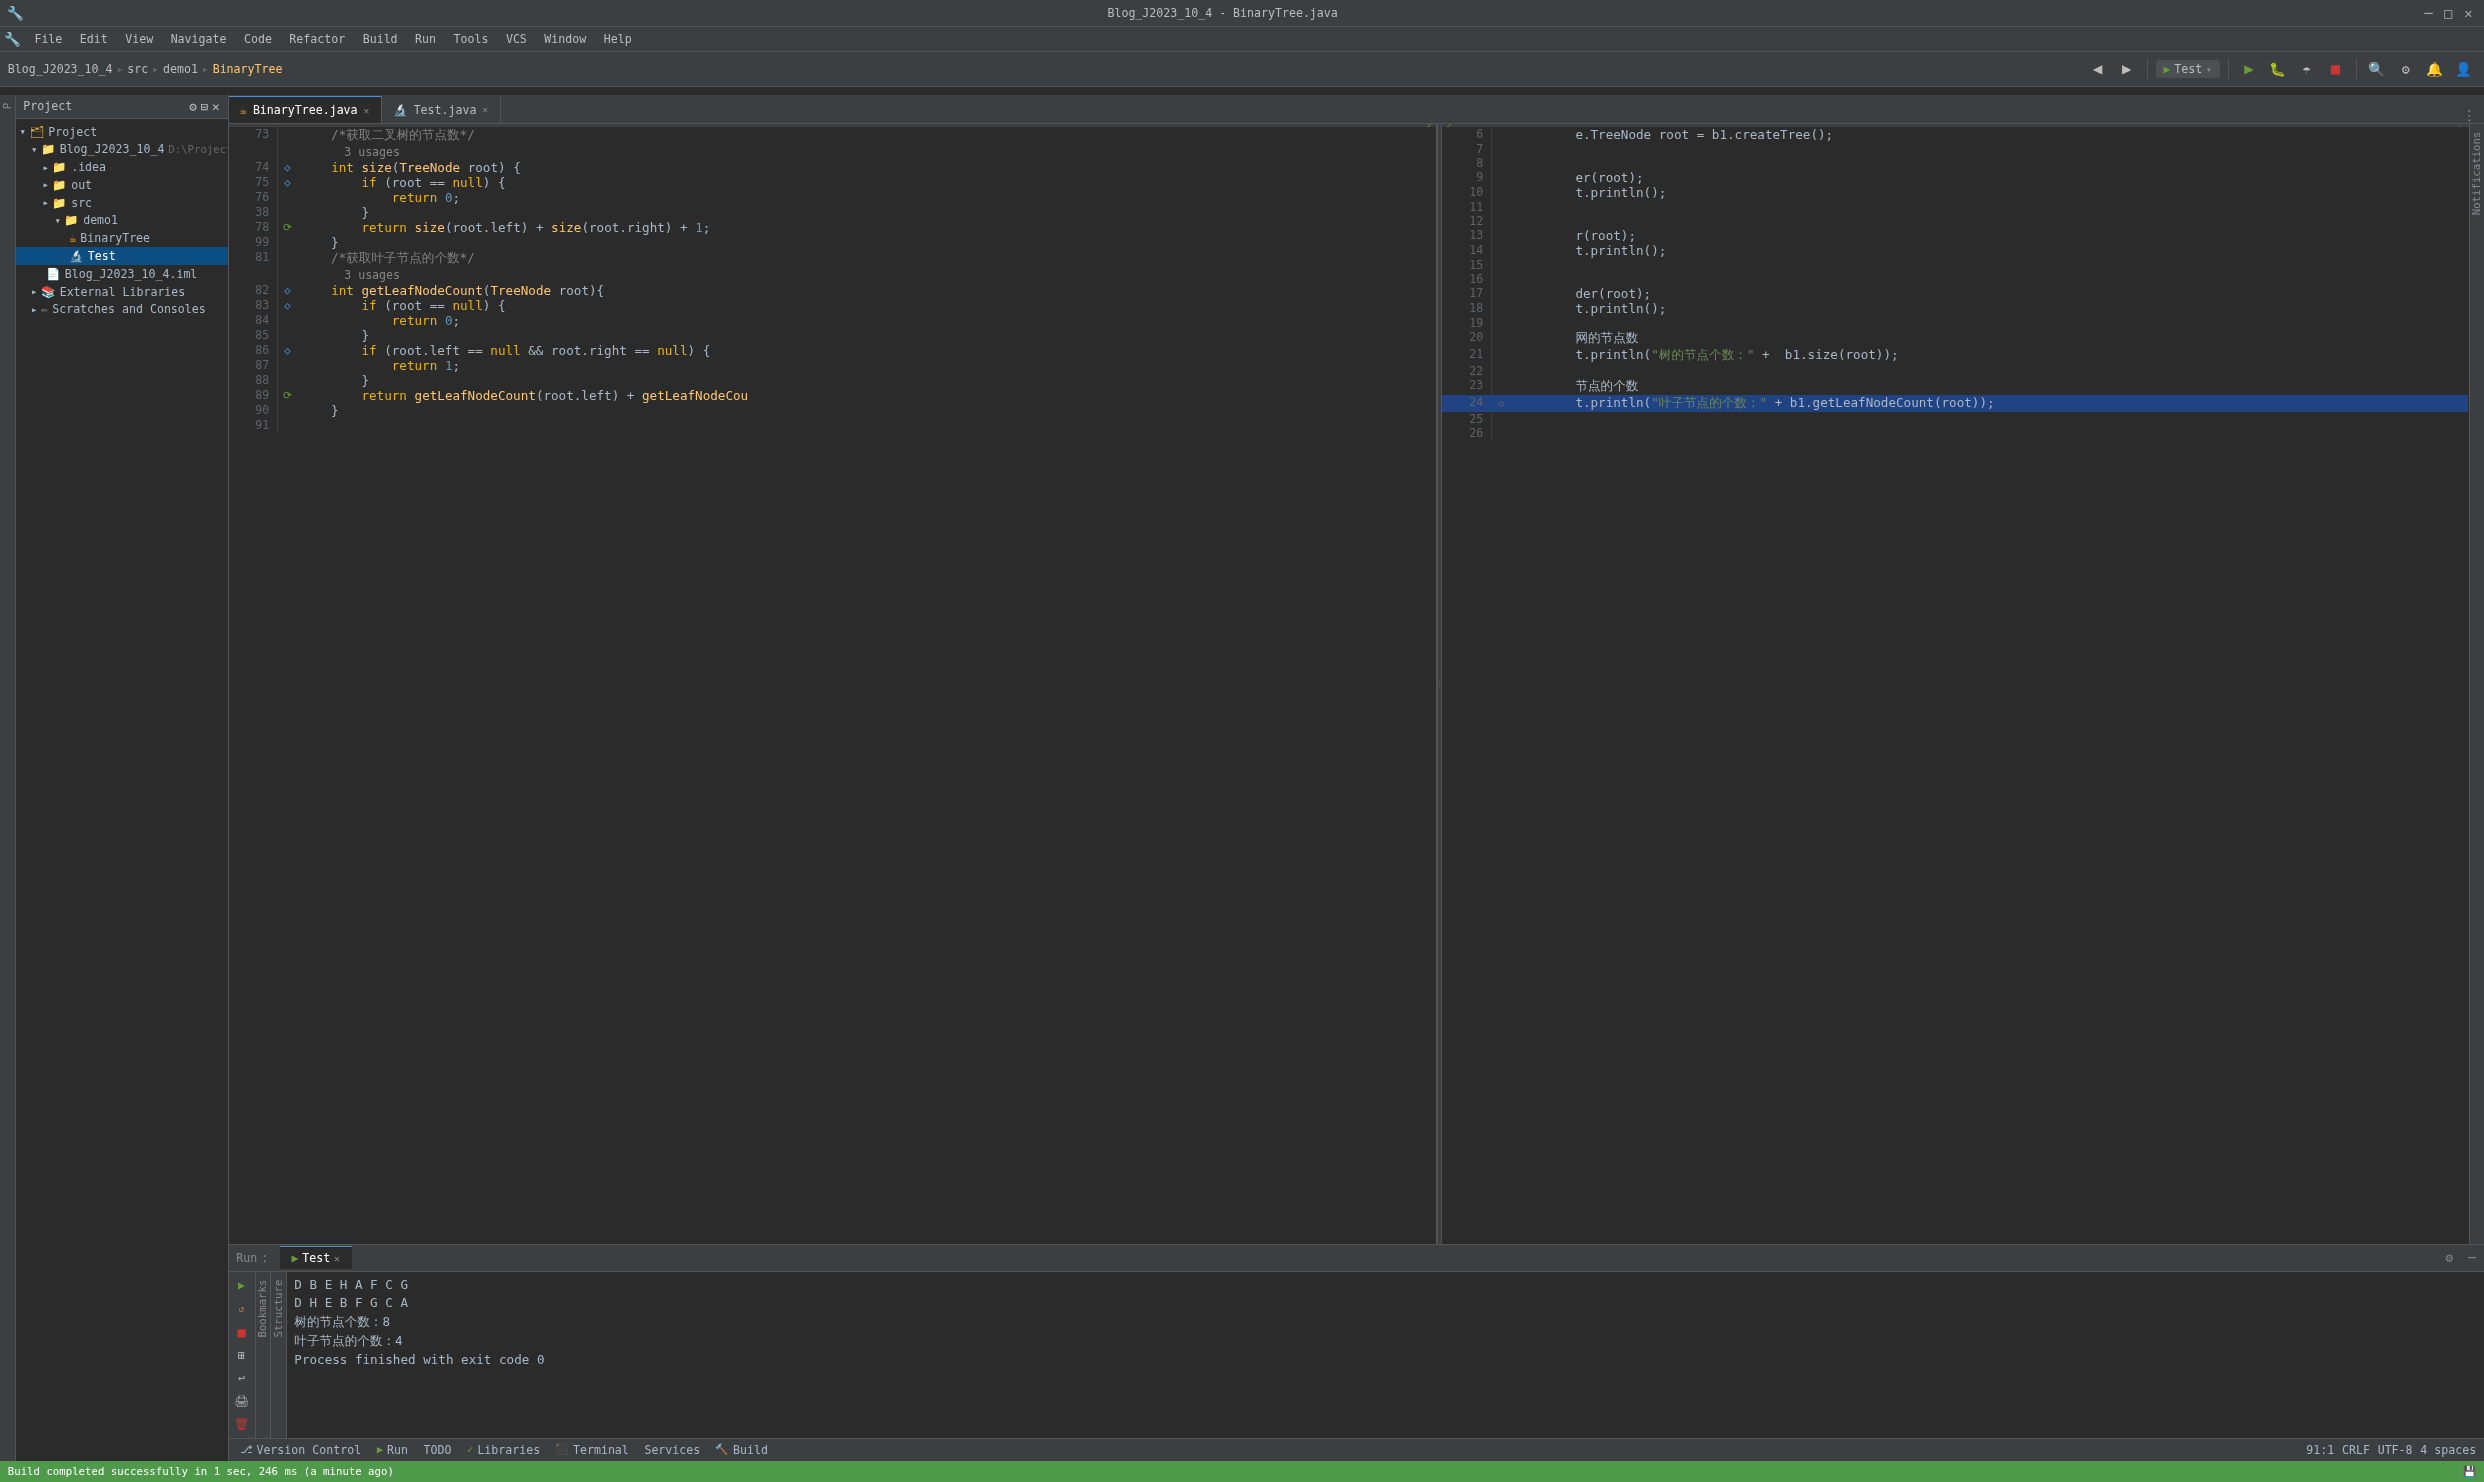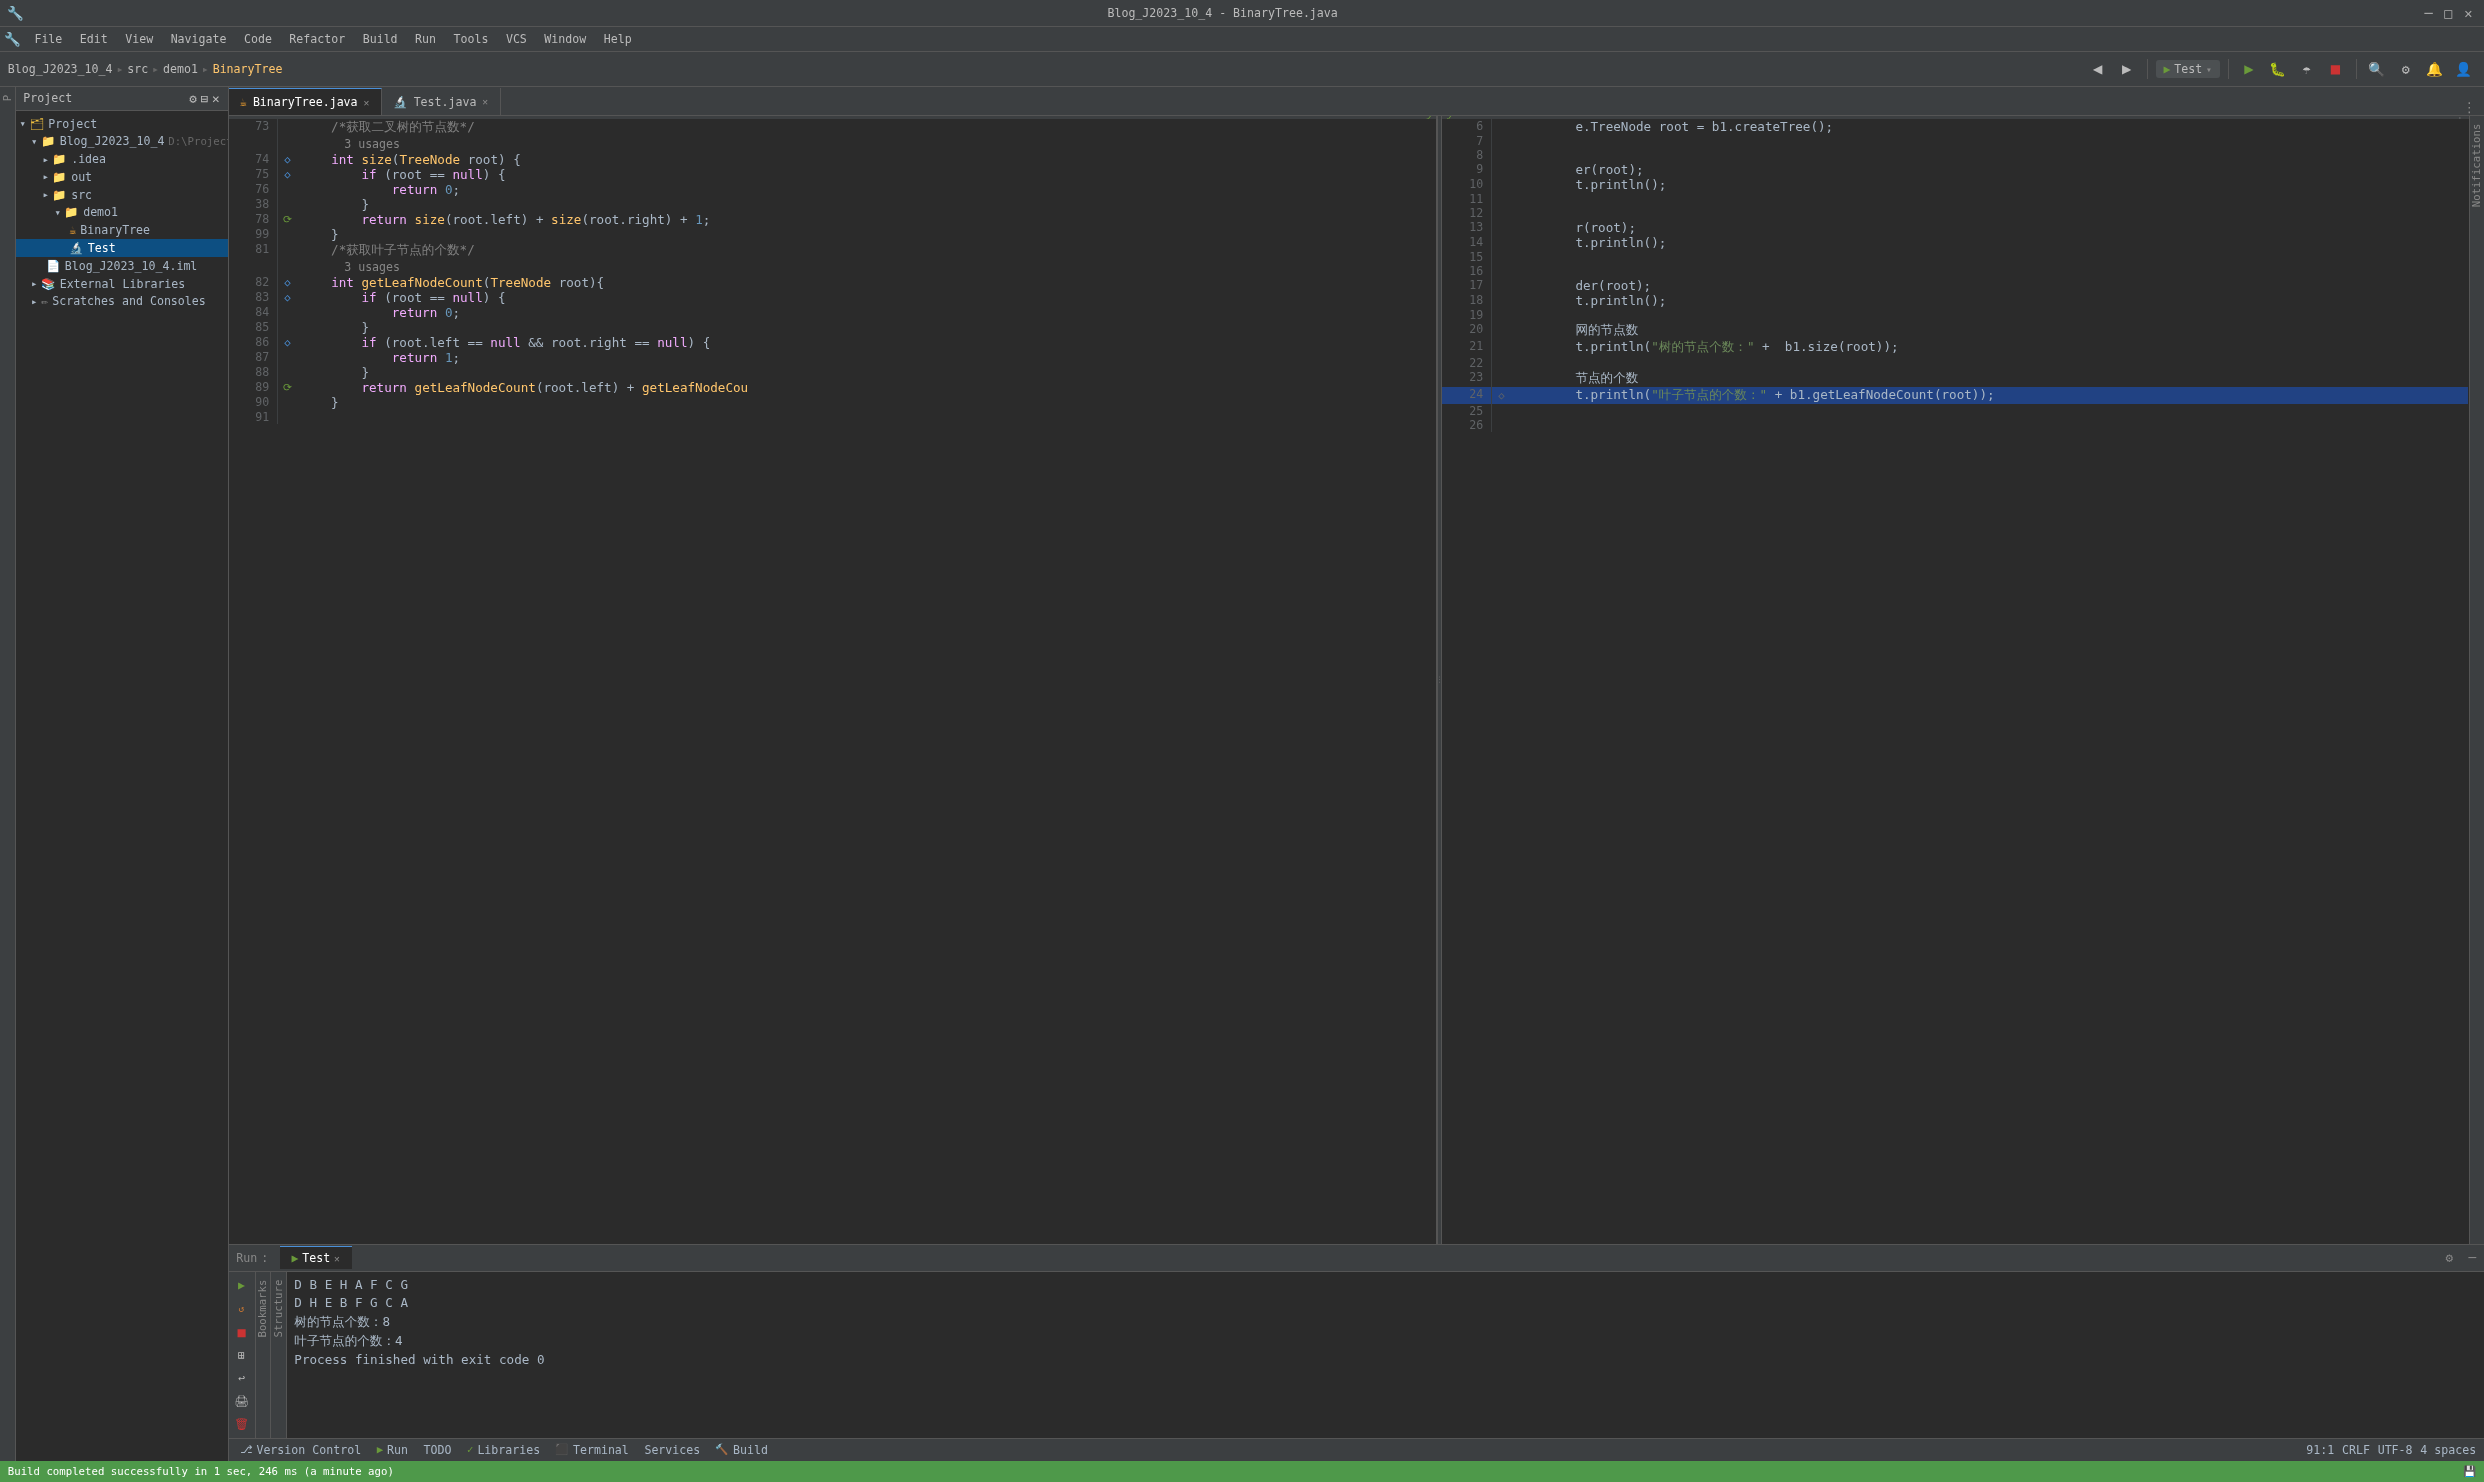--- a/index.html
+++ b/index.html
@@ -95,20 +95,21 @@
       align-items: center;
       gap: 3.9px;
       cursor: pointer;
     }
 
     
     #main-layout {
       display: flex;
       flex: 1;
       overflow: hidden;
+      margin-top: 8px;
     }
 
     
     #left-icons {
       width: 15.5px;
       background: #3c3f41;
       display: flex;
       flex-direction: column;
       align-items: center;
       padding-top: 3.9px;
@@ -251,21 +252,21 @@
       padding: 0 3.9px;
       font-size: 12.6px;
       white-space: pre;
       font-family: 'Consolas', 'Monaco', monospace;
     }
     .line-code.highlighted {
       background: #214283;
     }
 
     
-    .kw { color: #f0abfc; }
+    .kw { color: #eab308; }
     .fn { color: #ffc66d; }
     .str { color: #6a8759; }
     .cmt { color: #808080; }
     .num { color: #6897bb; }
     .cls { color: #ffc66d; }
 
     
     .pane-divider {
       width: 5.8px;
       background: #3c3f41;

